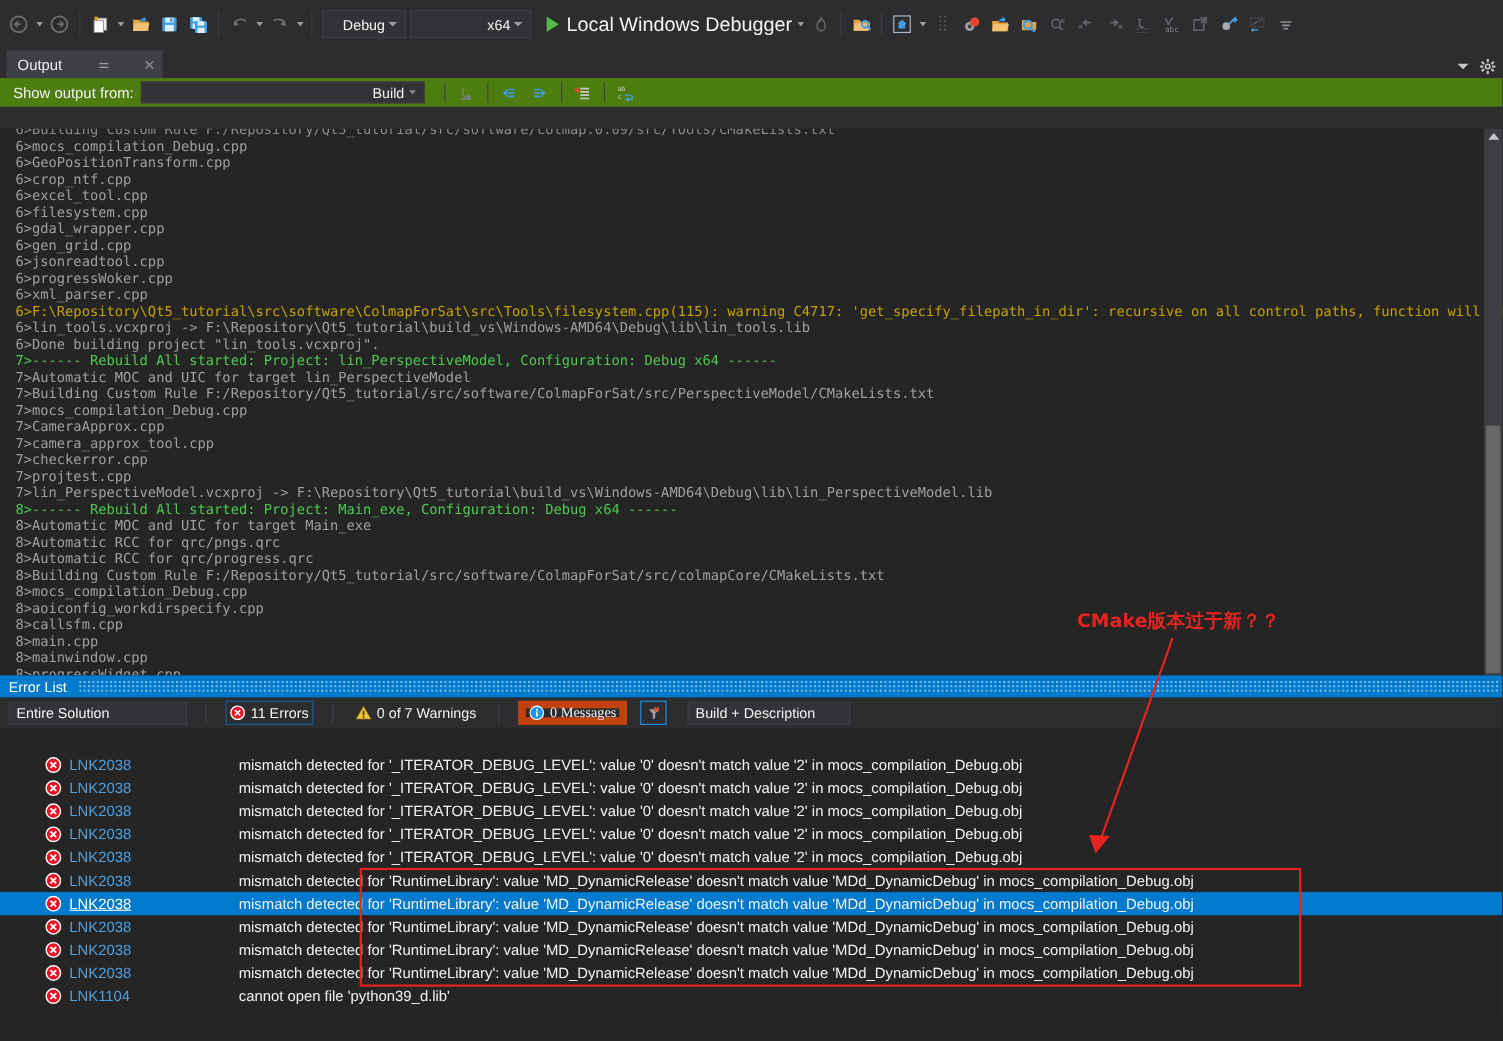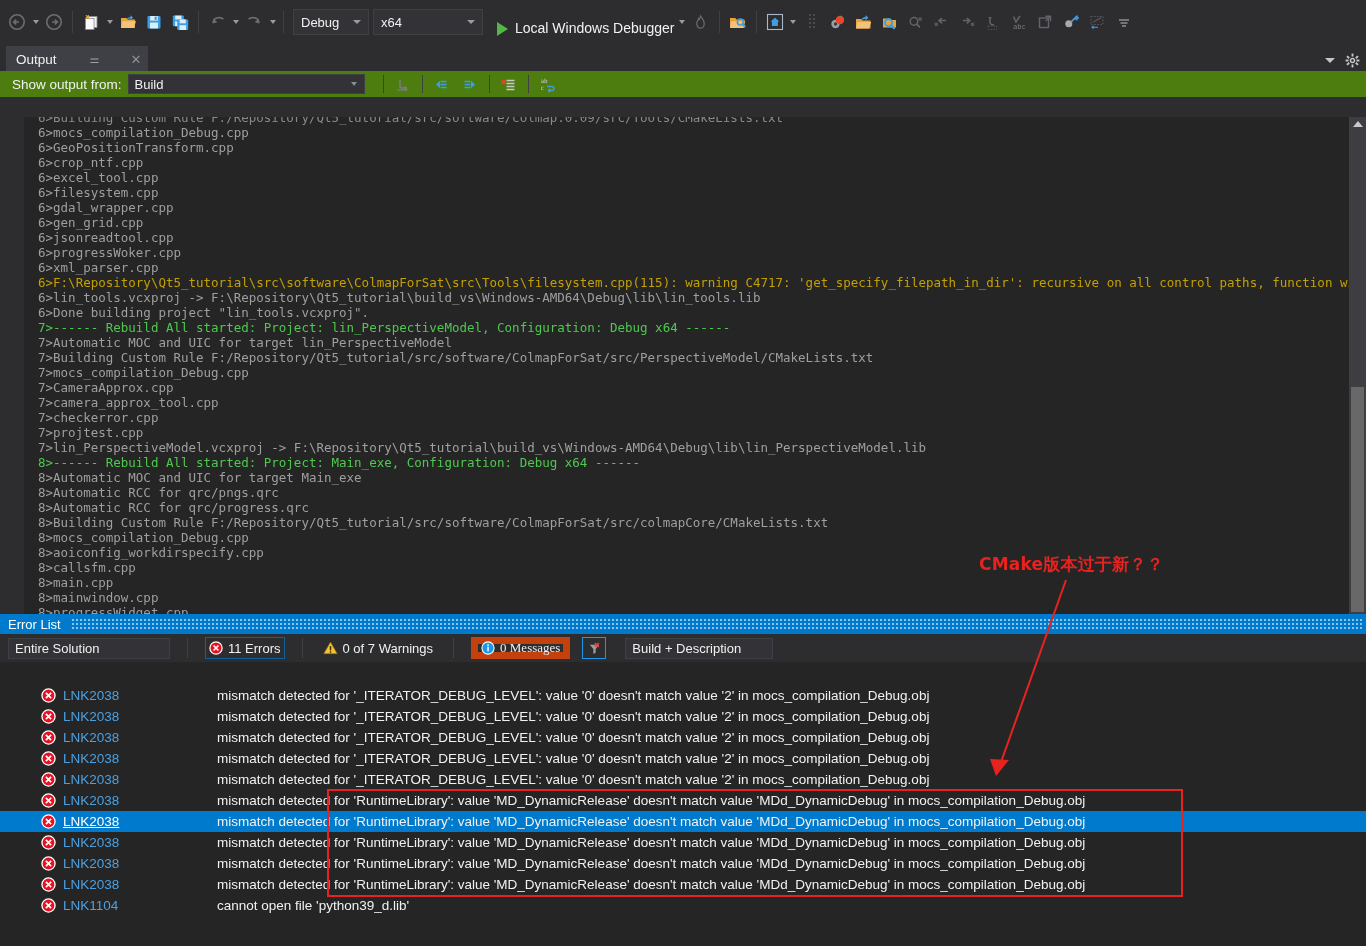--- a/index.html
+++ b/index.html
@@ -34,35 +34,35 @@
     border-top: 4px solid #9b9b9f;
   }
   .combo {
     height: 26px; border: 1px solid #3f3f46; background: #333337;
     display: flex; align-items: center;
     color: #f1f1f1; font-size: 13px;
     padding: 0 4px 0 7px;
     margin-left: 4px;
     position: relative;
   }
-  .combo .cval { flex: 1; white-space: nowrap; overflow: hidden; }
+  .combo .cval { flex: 1; white-space: nowrap; overflow: hidden; text-align: right; }
   .combo .cdrop {
     width: 14px; display: flex; align-items: center; justify-content: center;
   }
   .combo .cdrop::after {
     content: ""; width: 0; height: 0;
     border-left: 4px solid transparent; border-right: 4px solid transparent;
     border-top: 4.5px solid #9b9b9f;
   }
   #combo-config { width: 76px; }
   #combo-platform { width: 110px; }
   .run-btn {
-    display: flex; align-items: flex-end; height: 28px;
+    display: flex; align-items: center; height: 28px;
     padding: 0 2px 0 6px; margin-left: 8px;
-    color: #f1f1f1; font-size: 14px; white-space: nowrap;
+    color: #f1f1f1; font-size: 18px; white-space: nowrap;
   }
   .play-tri {
     width: 0; height: 0; margin-right: 7px;
     border-top: 7px solid transparent; border-bottom: 7px solid transparent;
     border-left: 11px solid #51b848;
   }
 
   
   .output-pane {
     position: absolute; left: 0; top: 44px; width: 1366px; height: 570px;
@@ -95,35 +95,34 @@
   .gear { width: 15px; height: 15px; }
 
   .outbar {
     height: 26px; background: #4d7c0f;
     display: flex; align-items: center;
     padding-left: 12px;
     position: relative;
   }
   .outbar .lbl { color: #f1f1f1; font-size: 13.5px; margin-right: 6px; }
   #combo-showoutput {
-    width: 237px; height: 20px; margin-left: 0;
+    width: 258px; height: 20px; margin-left: 0;
     border: 1px solid #3f3f46; background: #333337;
     display: flex; align-items: center; padding: 0 3px 0 6px;
     color: #f1f1f1; font-size: 13px;
   }
   #combo-showoutput .cdrop::after { border-top-color: #8c8c90; border-left-width:3.5px;border-right-width:3.5px;border-top-width:4px; }
   .outbar-icons { display: flex; align-items: center; margin-left: 14px; gap: 2px; }
   .obi { width: 26px; height: 22px; display: flex; align-items: center; justify-content: center; }
   .obi-sep { width:1px; height:18px; background:#3f3f46; margin:0 4px; }
 
   .out-body {
     position: absolute; left: 0; top: 73px; right: 0; bottom: 0;
     background: #252526;
     overflow: hidden;
-    margin-left: 24px;
   }
   .out-text {
     position: absolute; left: 14px; top: -7px;
     font-family: "DejaVu Sans Mono", "Liberation Mono", monospace;
     font-size: 12.5px; line-height: 15px;
     white-space: pre;
     color: #9f9f9f;
   }
   .out-text .ln { display: block; height: 15px; }
   .c-green { color: #4ec94e; }

